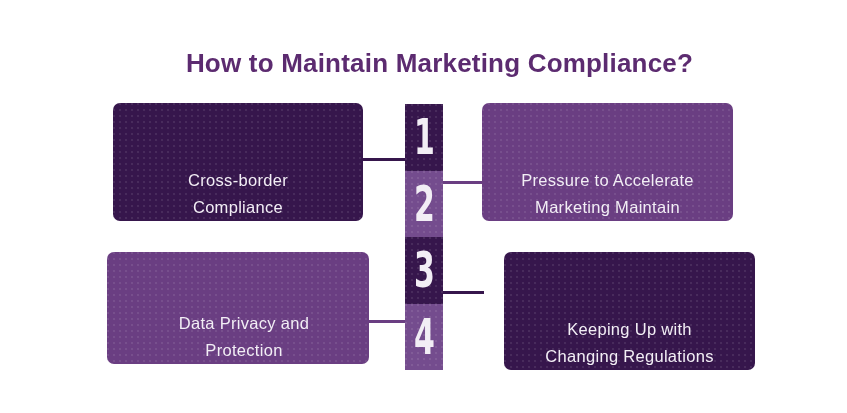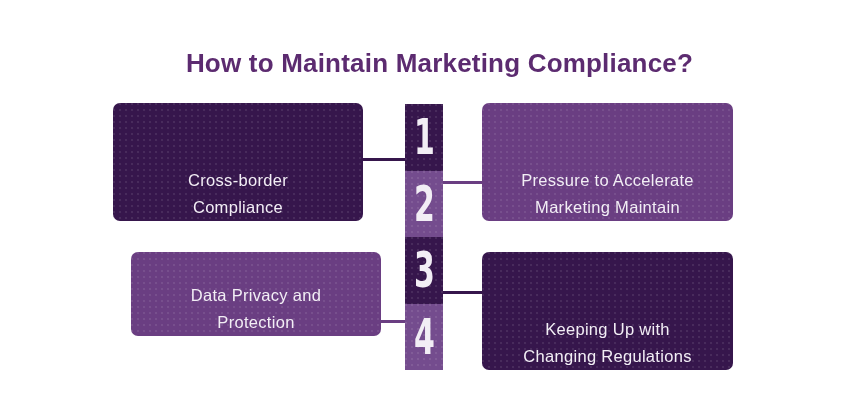--- a/index.html
+++ b/index.html
@@ -40,22 +40,22 @@
     line-height:27px;
     letter-spacing:.3px;
     background-image:radial-gradient(circle at 1px 1px, rgba(255,255,255,.09) 1px, transparent 1.6px);
     background-size:6px 6px;
   }
   .box-text{white-space:pre-line;}
   .tone-dark{background-color:var(--dark);}
   .tone-medium{background-color:var(--medium);}
   .pos-tl{left:113px; top:103px; width:250px; height:118px;}
   .pos-tr{left:482px; top:103px; width:251px; height:118px;}
-  .pos-bl{left:131px; top:252px; width:250px; height:84px;}
-  .pos-br{left:482px; top:252px; width:251px; height:118px;}
+  .pos-bl{left:107px; top:252px; width:250px; height:112px;padding-left:12px;}
+  .pos-br{left:504px; top:252px; width:251px; height:118px;}
 
   .column{
     position:absolute;
     left:405px; top:104px;
     width:38px; height:266px;
     display:flex;
     flex-direction:column;
   }
   .seg{
     flex:1;

